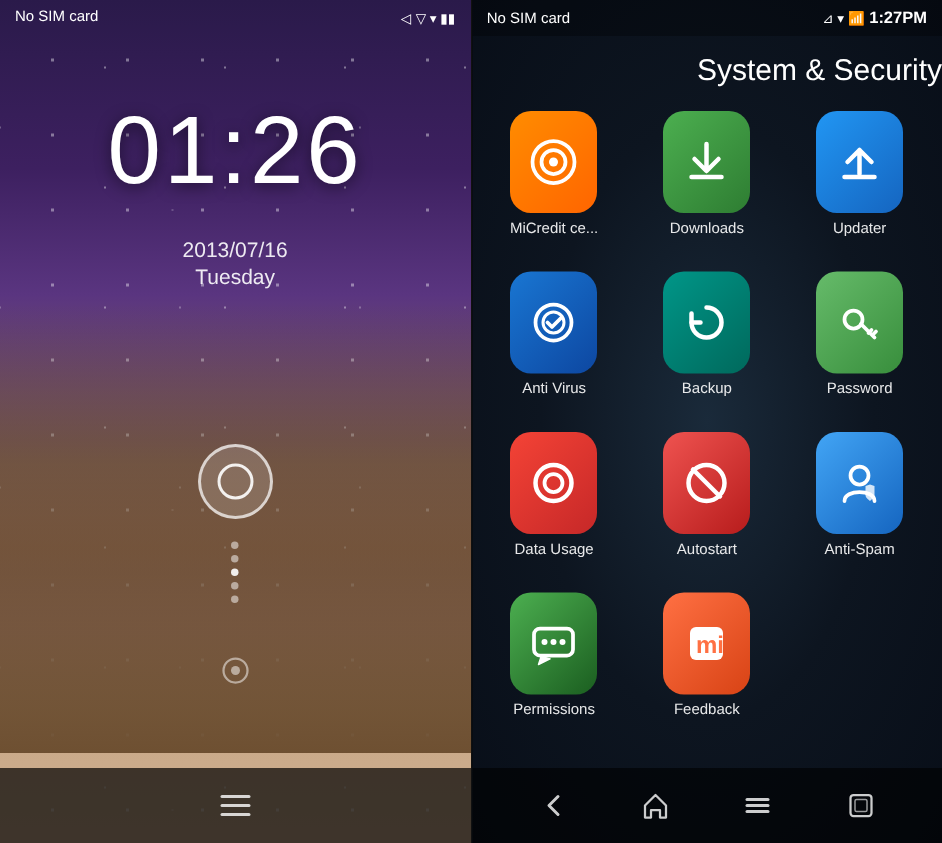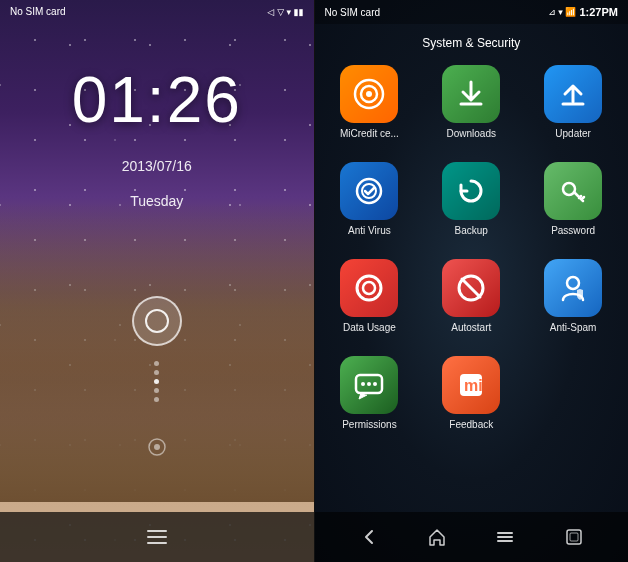--- a/index.html
+++ b/index.html
@@ -74,21 +74,21 @@
 
     .lock-date {
       font-size: 14px;
       color: rgba(255,255,255,0.9);
       margin-top: 21px;
     }
 
     .lock-day {
       font-size: 14px;
       color: rgba(255,255,255,0.9);
-      margin-top: 19px;
+      margin-top: 2px;
     }
 
     .lock-circle-container {
       position: absolute;
       bottom: 160px;
       left: 50%;
       transform: translateX(-50%);
       z-index: 10;
       display: flex;
       flex-direction: column;
@@ -209,23 +209,23 @@
     }
 
     .status-icons {
       display: flex;
       align-items: center;
       gap: 3px;
       font-size: 9px;
     }
 
     .page-title {
-      text-align: center;
+      text-align: right;
       color: white;
-      font-size: 12px;
+      font-size: 20px;
       font-weight: 400;
       padding: 12px 0 15px;
       position: relative;
       z-index: 10;
     }
 
     .apps-grid {
       display: grid;
       grid-template-columns: repeat(3, 1fr);
       gap: 22px;
@@ -237,21 +237,21 @@
     .app-item {
       display: flex;
       flex-direction: column;
       align-items: center;
       gap: 5px;
       cursor: pointer;
     }
 
     .app-icon {
       width: 58px;
-      height: 58px;
+      height: 68px;
       border-radius: 14px;
       display: flex;
       align-items: center;
       justify-content: center;
       position: relative;
       overflow: hidden;
     }
 
     .app-label {
       font-size: 10px;

